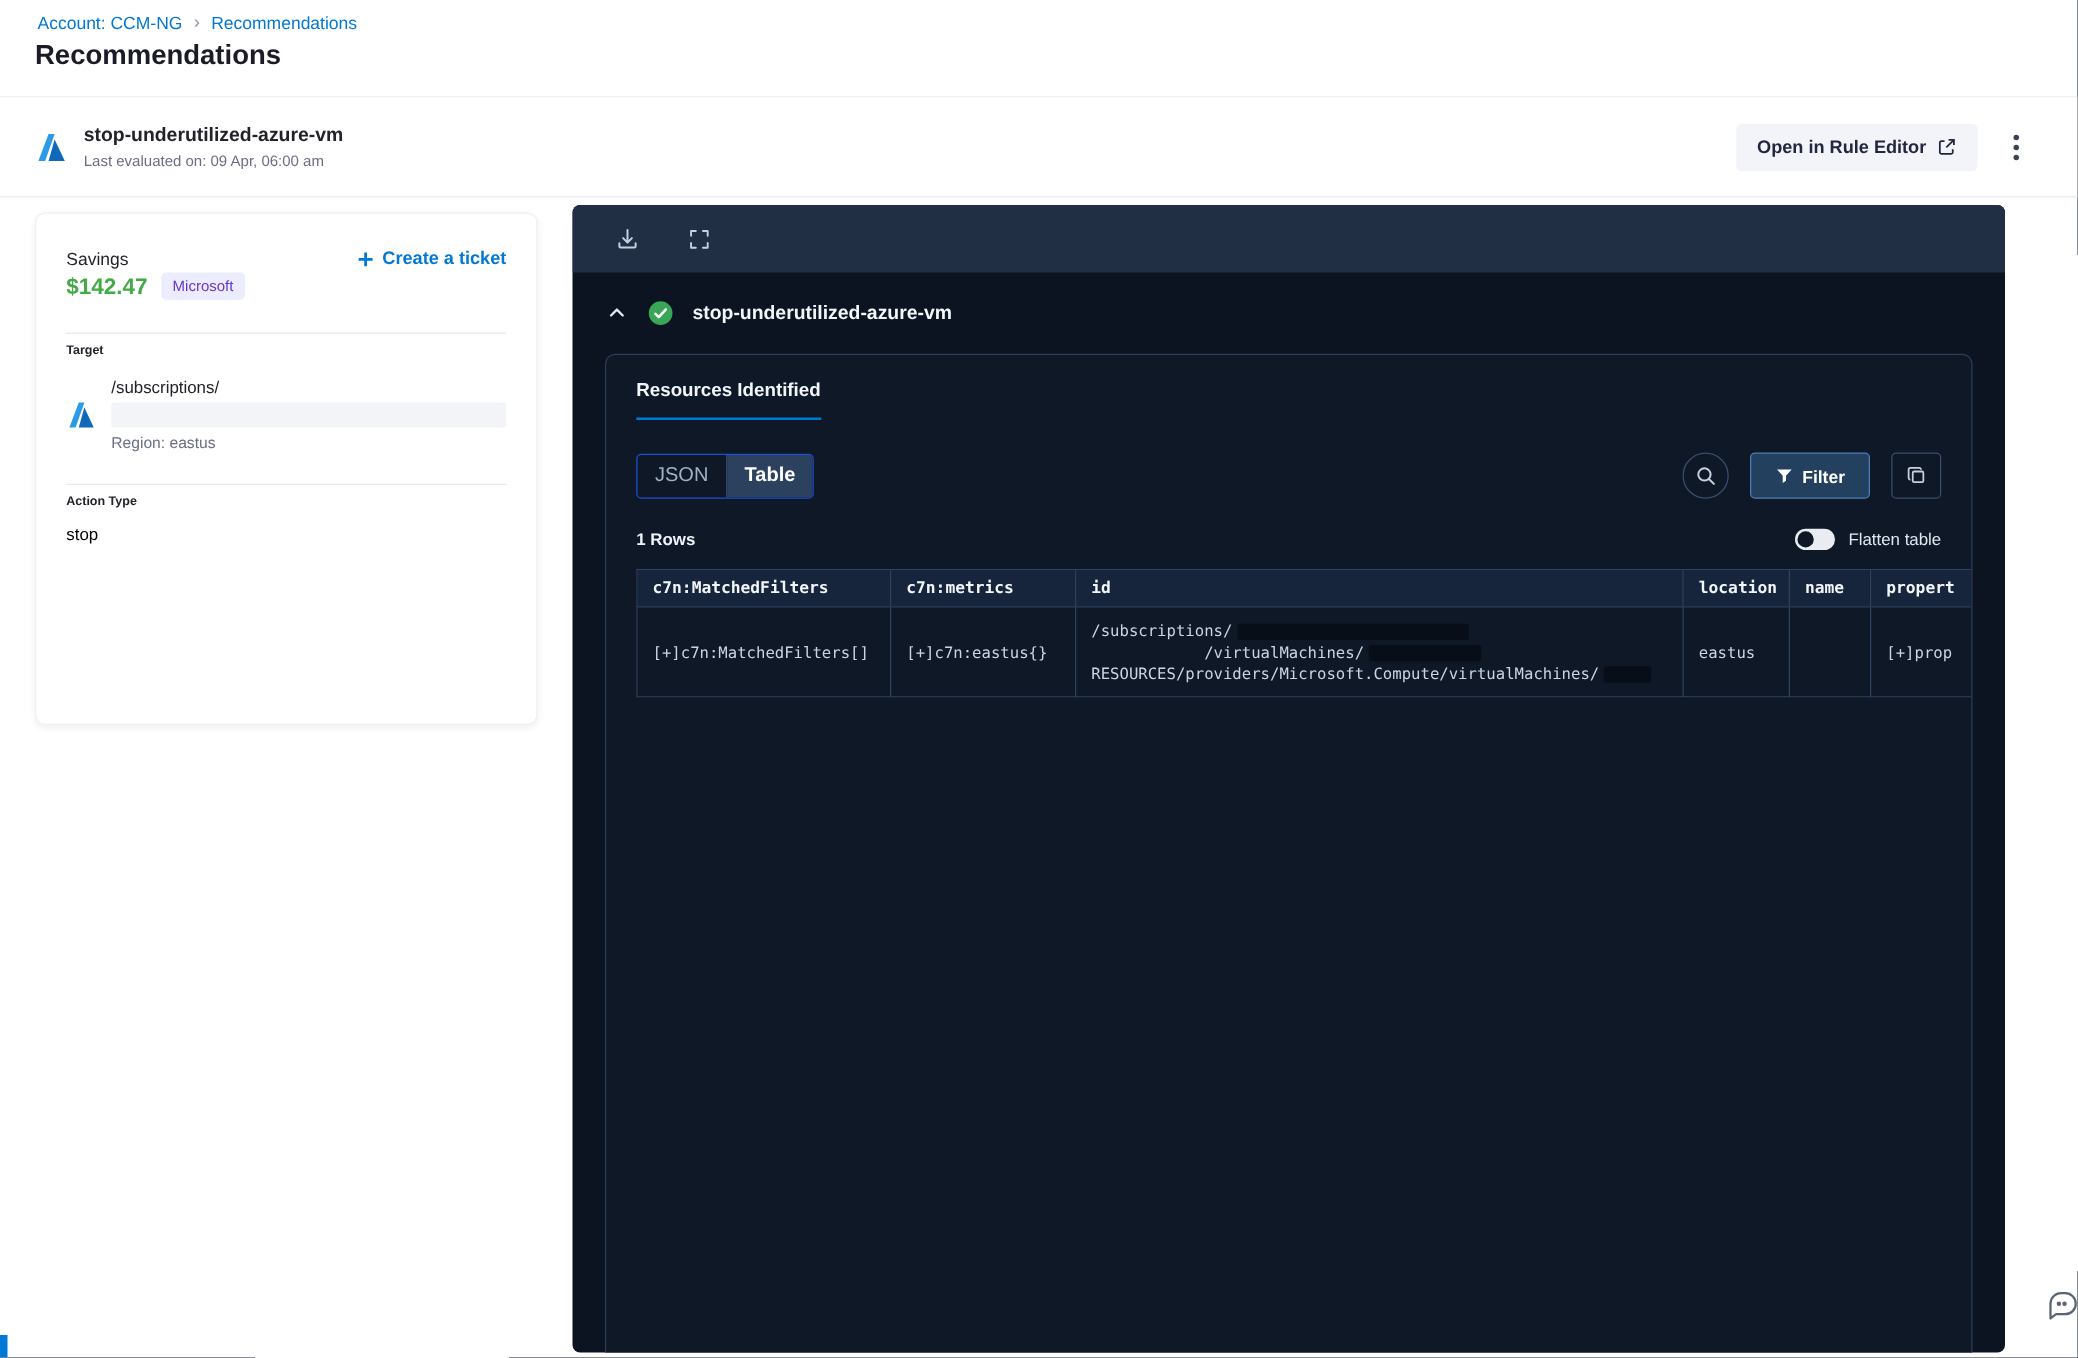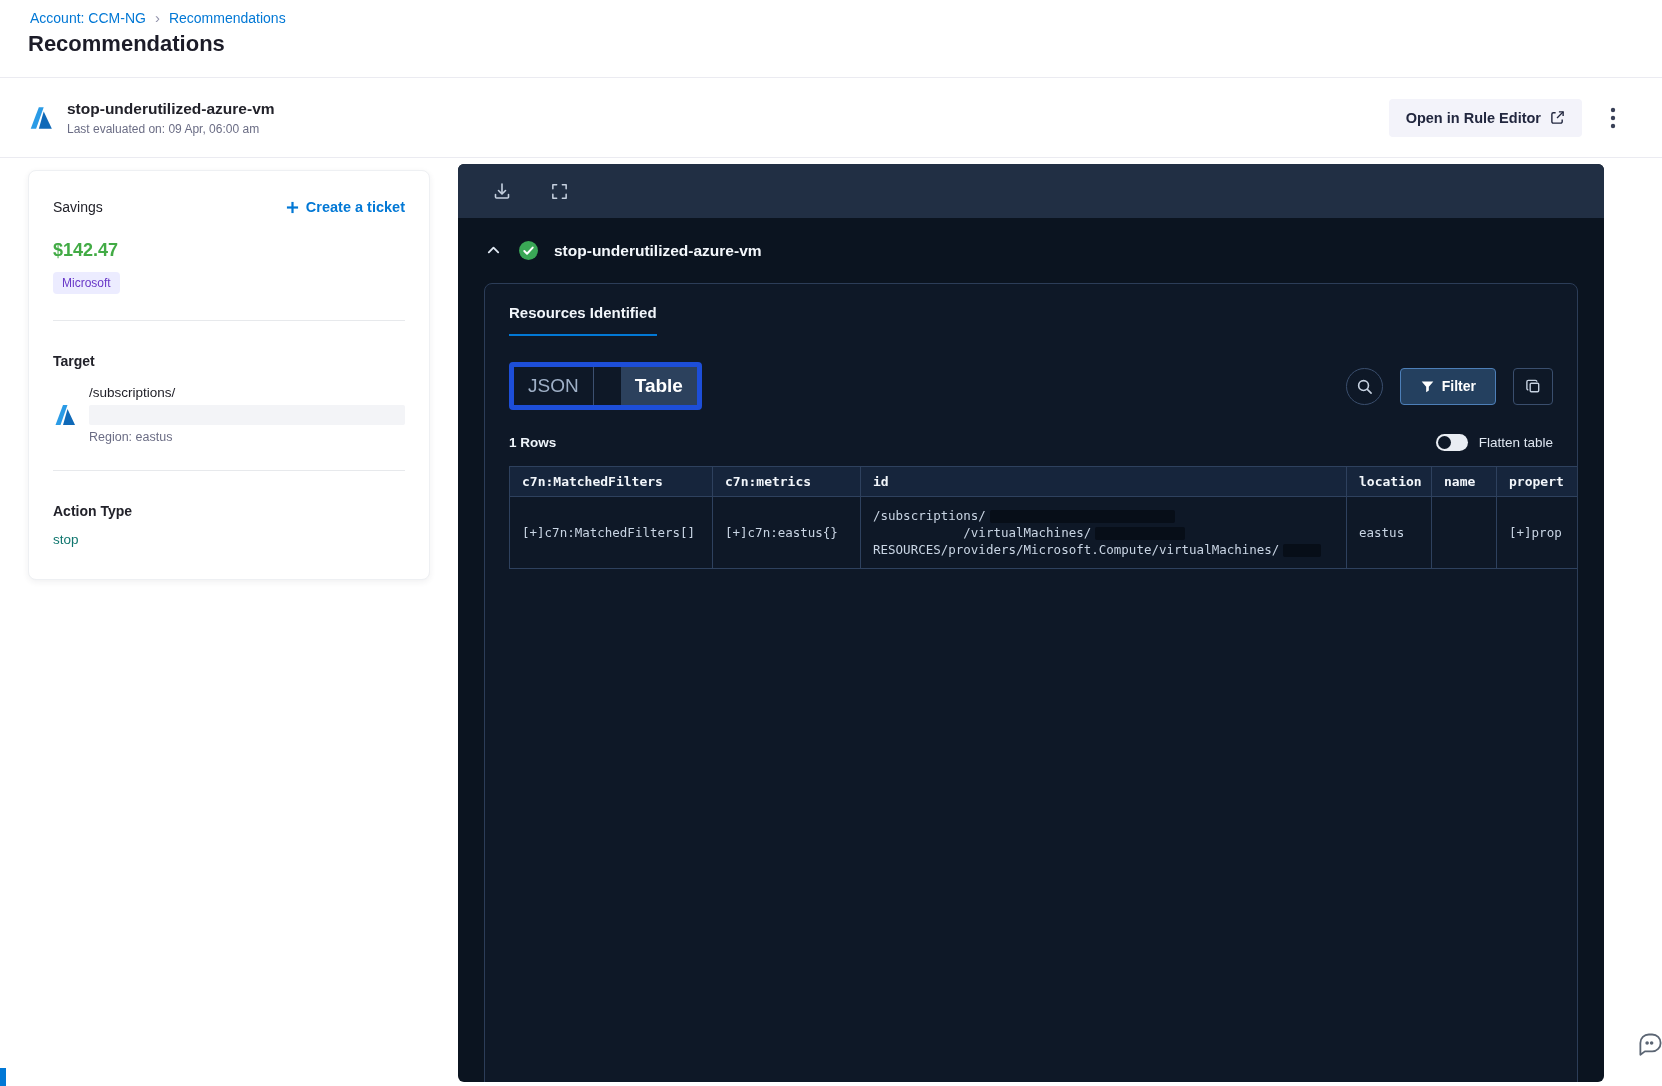--- a/index.html
+++ b/index.html
@@ -28,50 +28,50 @@
     font-family:inherit; font-size:14.5px; font-weight:600; color:#22273f; display:flex; align-items:center; gap:9px; cursor:pointer; }
   .kebab-btn { background:none; border:none; cursor:pointer; padding:4px; display:flex; }
 
   
   .savings-card { position:absolute; left:28px; top:170px; width:402px; height:410px;
     background:#fff; border:1px solid #eef0f3; border-radius:8px; box-shadow:0 2px 6px rgba(40,41,61,.07);
     padding:28px 24px; }
   .savings-row { display:flex; align-items:center; justify-content:space-between; }
   .savings-label { font-size:14px; color:#22222a; }
   .create-ticket { display:flex; align-items:center; gap:7px; color:#0278d5; font-size:14.5px; font-weight:700; cursor:pointer; }
-  .amount-row { display:flex; align-items:flex-start; gap:11px; margin-top:25px;flex-direction:column; }
+  .amount-row { display:flex; align-items:center; gap:11px; margin-top:3px; }
   .savings-amount { font-size:18px; font-weight:700; color:#42ab45; }
   .potential-badge { background:#ececff; color:#6938c8; font-size:12px; padding:4px 9px; border-radius:4px; }
   .card-divider { height:1px; background:#e7e9ec; margin-top:26px; }
-  .section-label { font-size:14px; font-weight:700; color:#22222a; margin-top:32px; }
+  .section-label { font-size:10px; font-weight:700; color:#22222a; margin-top:8px; }
   .target-row { display:flex; align-items:center; gap:12px; margin-top:16px; }
   .target-azure { width:24px; height:24px; flex:0 0 auto; }
   .target-lines { flex:1; }
   .target-path { font-size:13.5px; color:#22222a; }
   .target-redact { height:20px; background:#f3f4f7; border-radius:2px; margin:5px 0; width:100%; }
   .target-region { font-size:12.5px; color:#6b6d85; margin-top:2px; }
-  .action-value { font-size:13.5px; color:#0f766e; margin-top:13px; }
+  .action-value { font-size:13.5px; color:#000000; margin-top:13px; }
 
   
   .resource-panel { position:absolute; left:458px; top:164px; width:1146px; height:918px;
     background:#0b1420; border-radius:6px; overflow:hidden; }
   .panel-toolbar { height:54px; background:#212f44; display:flex; align-items:center; padding-left:32px; gap:34px; }
   .tool-icon-btn { background:none; border:none; cursor:pointer; display:flex; padding:2px; }
   .panel-title-row { display:flex; align-items:center; gap:15px; padding:22px 26px 12px 26px; }
   .caret-btn { background:none; border:none; cursor:pointer; display:flex; padding:2px; }
   .panel-title { font-size:15.5px; font-weight:700; color:#f4f8fc; }
 
   .inner-container { margin:10px 26px 24px 26px; height:840px; border:1px solid #2c3d58; border-radius:8px;
     background:#0e1827; overflow:hidden; position:relative; }
   .tab-row { padding:20px 24px 0 24px; }
   .tab { display:inline-block; color:#f2f6fb; font-size:15px; font-weight:600; padding-bottom:13px;
     border-bottom:2px solid #0278d5; cursor:pointer; }
 
   .controls-row { margin-top:26px; padding:0 24px; display:flex; align-items:center; }
-  .segmented { display:flex; border:5px solid #1d4ed8; border-radius:4px; overflow:hidden; font-size:19px;gap:27px; }
+  .segmented { display:flex; border:1px solid #1d4ed8; border-radius:4px; overflow:hidden; font-size:16px; }
   .seg { padding:8px 14px; cursor:pointer; }
   .seg-json { color:#9fb0c7; border-right:1px solid #3c5070; background:transparent; }
   .seg-table { color:#ffffff; font-weight:600; background:#2c415d; }
   .controls-right { margin-left:auto; display:flex; align-items:center; gap:17px; }
   .search-btn { width:37px; height:37px; border-radius:50%; border:1px solid #3a4e6d; background:transparent;
     display:flex; align-items:center; justify-content:center; cursor:pointer; }
   .filter-btn { height:37px; padding:0 19px; border-radius:4px; background:#24405f; border:1px solid #4d7fb8;
     color:#fff; font-family:inherit; font-size:14px; font-weight:600; display:flex; align-items:center; gap:7px; cursor:pointer; }
   .copy-btn { width:40px; height:37px; border-radius:4px; border:1px solid #3a4e6d; background:transparent;
     display:flex; align-items:center; justify-content:center; cursor:pointer; }

